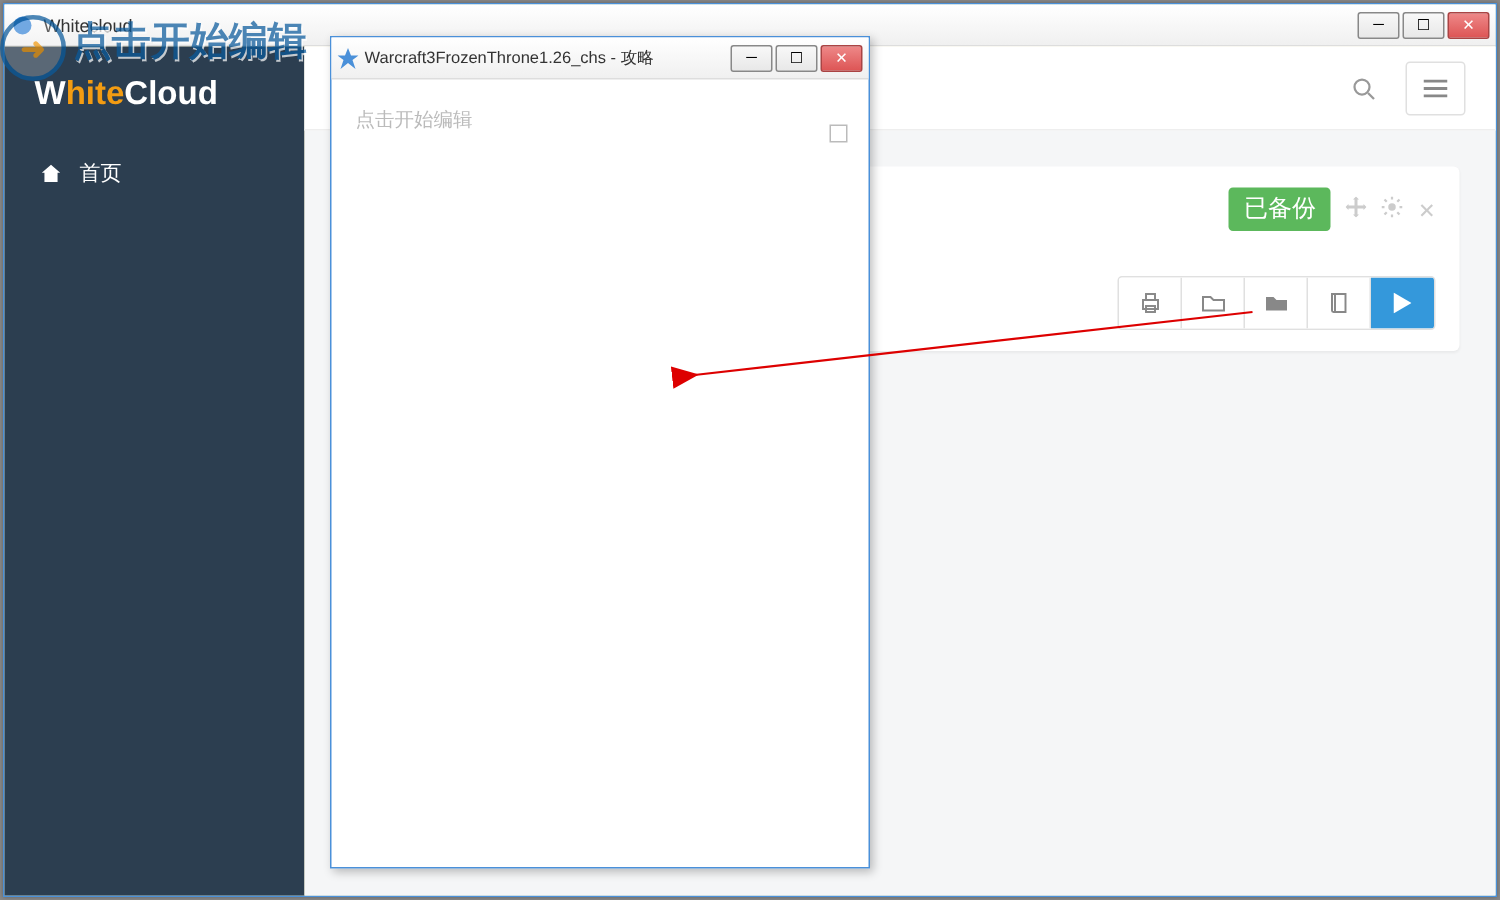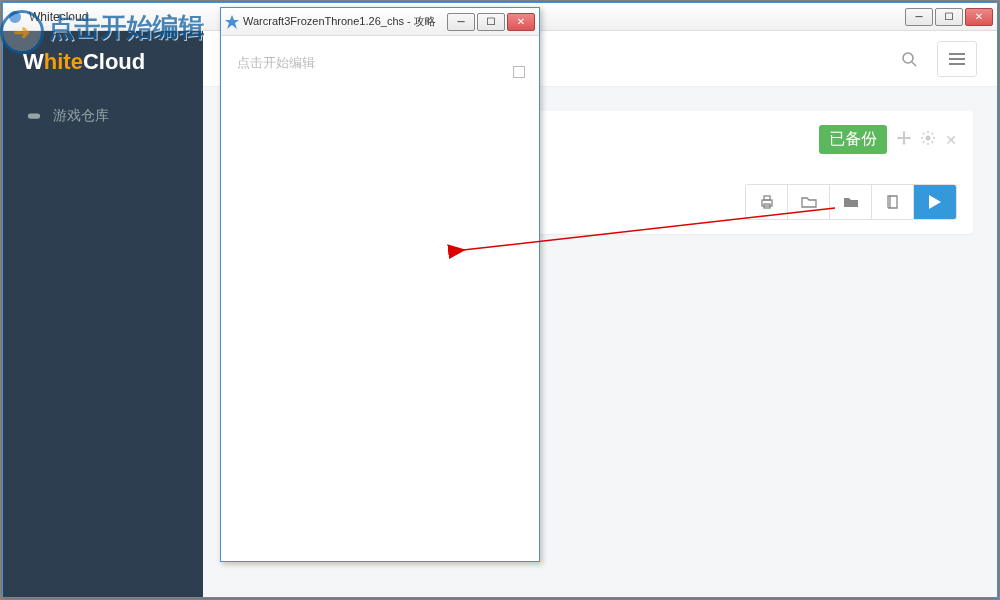--- a/index.html
+++ b/index.html
@@ -36,21 +36,21 @@
     .card-top { display: flex; justify-content: flex-end; align-items: center; gap: 10px; margin-bottom: 30px; }
     .badge-backup { background: #5cb85c; color: #fff; font-size: 16px; padding: 4px 10px; border-radius: 3px; }
     .card-top-icon { color: #ccc; cursor: pointer; font-size: 14px; }
     .card-actions { display: flex; justify-content: flex-end; }
     .action-group { display: flex; border: 1px solid #e0e0e0; border-radius: 3px; overflow: hidden; }
     .action-btn { width: 42px; height: 34px; background: #fff; border-right: 1px solid #e0e0e0; display: flex; align-items: center; justify-content: center; cursor: pointer; color: #888; }
     .action-btn:last-child { border-right: none; }
     .action-btn.play { background: #3498db; color: #fff; }
     
     
-    .popup-window { position: absolute; top: 7px; left: 220px; width: 320px; height: 555px; background: #fff; border: 1px solid #4a90d9; box-shadow: 2px 2px 6px rgba(0,0,0,0.25); z-index: 100; }
+    .popup-window { position: absolute; top: 24px; left: 220px; width: 360px; height: 555px; background: #fff; border: 1px solid #4a90d9; box-shadow: 2px 2px 6px rgba(0,0,0,0.25); z-index: 100; }
     .popup-titlebar { height: 28px; background: linear-gradient(#fff,#f0f0f0); border-bottom: 1px solid #ddd; display: flex; align-items: center; padding: 0 4px; }
     .popup-titlebar-icon { width: 14px; height: 14px; margin-right: 4px; color: #4a90d9; }
     .popup-titlebar-title { font-size: 11px; color: #333; flex: 1; white-space: nowrap; overflow: hidden; }
     .popup-body { padding: 0 16px; position: relative; height: calc(100% - 28px); }
     .popup-checkbox { position: absolute; top: 12px; right: 14px; width: 12px; height: 12px; border: 1px solid #bbb; }
     .popup-placeholder { color: #bbb; font-size: 13px; margin-top: 18px; }
     
     
     .watermark { position: absolute; top: 10px; left: 0px; z-index: 200; opacity: 0.72; pointer-events: none; }
     .watermark-text { font-size: 26px; color: #0a5a9c; font-weight: bold; text-shadow: 1px 1px 0 #fff; }
@@ -75,27 +75,27 @@
       <div class="win-btn close">✕</div>
     </div>
   </div>
 
   <div class="main-body">
 
     <div class="sidebar">
       <div class="sidebar-logo">
         <span class="sidebar-logo-text"><span>W</span><span class="accent">hite</span><span>Cloud</span></span>
       </div>
-      <div class="sidebar-item">
+      <div class="sidebar-item active">
         <span class="sidebar-icon">
             <svg viewBox="0 0 16 16" width="14" height="14" fill="currentColor">
-              <rect x="1" y="5" width="14" height="6" rx="3"></rect>
+              <path d="M8 1l7 6h-2v7H3V7H1z"></path>
             </svg>
           </span>
-        <span>游戏仓库</span>
+        <span>首页</span>
       </div>
     </div>
 
     <div class="content">
       <div class="topbar">
         <div class="search-box">
           <svg width="16" height="16" viewBox="0 0 16 16" fill="none" stroke="#999" stroke-width="1.5">
               <circle cx="7" cy="7" r="5"></circle>
               <line x1="11" y1="11" x2="15" y2="15"></line>
             </svg>

